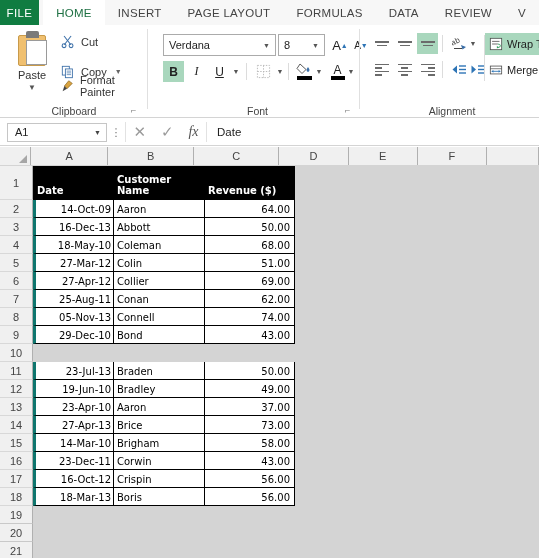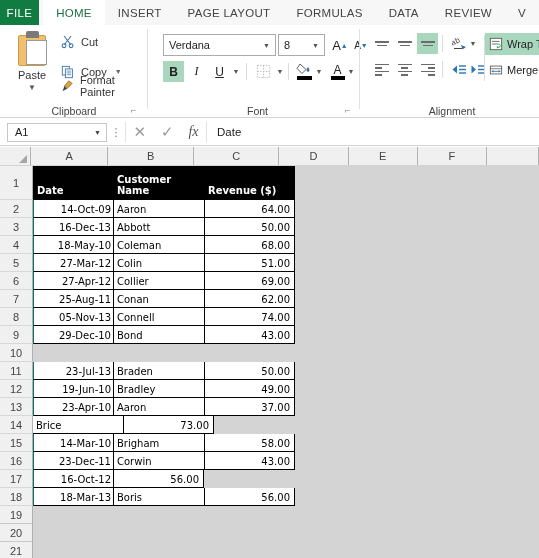--- a/index.html
+++ b/index.html
@@ -208,21 +208,21 @@
   }
   .cells { display: flex; }
   .cell {
     font-family: "DejaVu Sans", sans-serif;
     font-size: 10px; color: #000;
     background: #fff;
     border-right: 1px solid #000; border-bottom: 1px solid #000;
     display: flex; align-items: flex-end;
     overflow: hidden; white-space: nowrap;
   }
-  .cell.first { border-left: 1px solid #0f766e; }
+  .cell.first { border-left: 3px solid #0f766e; }
   .row.hdr .cell {
     background: #000; color: #fff; font-weight: bold;
     border-right: 1px solid #000; border-bottom: 1px solid #000;
     white-space: normal; line-height: 11px;
     align-items: flex-end;
   }
   .row.hdr .cell.first { border-left: 1px solid #000; }
   .c-a { width: 81px; justify-content: flex-end; padding: 0 2px 2px 0; }
   .c-b { width: 91px; justify-content: flex-start; padding: 0 0 2px 3px; }
   .c-c { width: 90px; justify-content: flex-end; padding: 0 4px 2px 0; }
@@ -584,20 +584,21 @@
           <div class="rowhead">13</div>
           <div class="cells">
             <div class="cell c-a first">23-Apr-10</div>
             <div class="cell c-b">Aaron</div>
             <div class="cell c-c">37.00</div>
           </div>
         </div>
         <div class="row">
           <div class="rowhead">14</div>
           <div class="cells">
+            <div class="cell c-a first">27-Apr-13</div>
             <div class="cell c-b">Brice</div>
             <div class="cell c-c">73.00</div>
           </div>
         </div>
         <div class="row">
           <div class="rowhead">15</div>
           <div class="cells">
             <div class="cell c-a first">14-Mar-10</div>
             <div class="cell c-b">Brigham</div>
             <div class="cell c-c">58.00</div>
@@ -608,20 +609,21 @@
           <div class="cells">
             <div class="cell c-a first">23-Dec-11</div>
             <div class="cell c-b">Corwin</div>
             <div class="cell c-c">43.00</div>
           </div>
         </div>
         <div class="row">
           <div class="rowhead">17</div>
           <div class="cells">
             <div class="cell c-a first">16-Oct-12</div>
+            <div class="cell c-b">Crispin</div>
             <div class="cell c-c">56.00</div>
           </div>
         </div>
         <div class="row">
           <div class="rowhead">18</div>
           <div class="cells">
             <div class="cell c-a first">18-Mar-13</div>
             <div class="cell c-b">Boris</div>
             <div class="cell c-c">56.00</div>
           </div>

